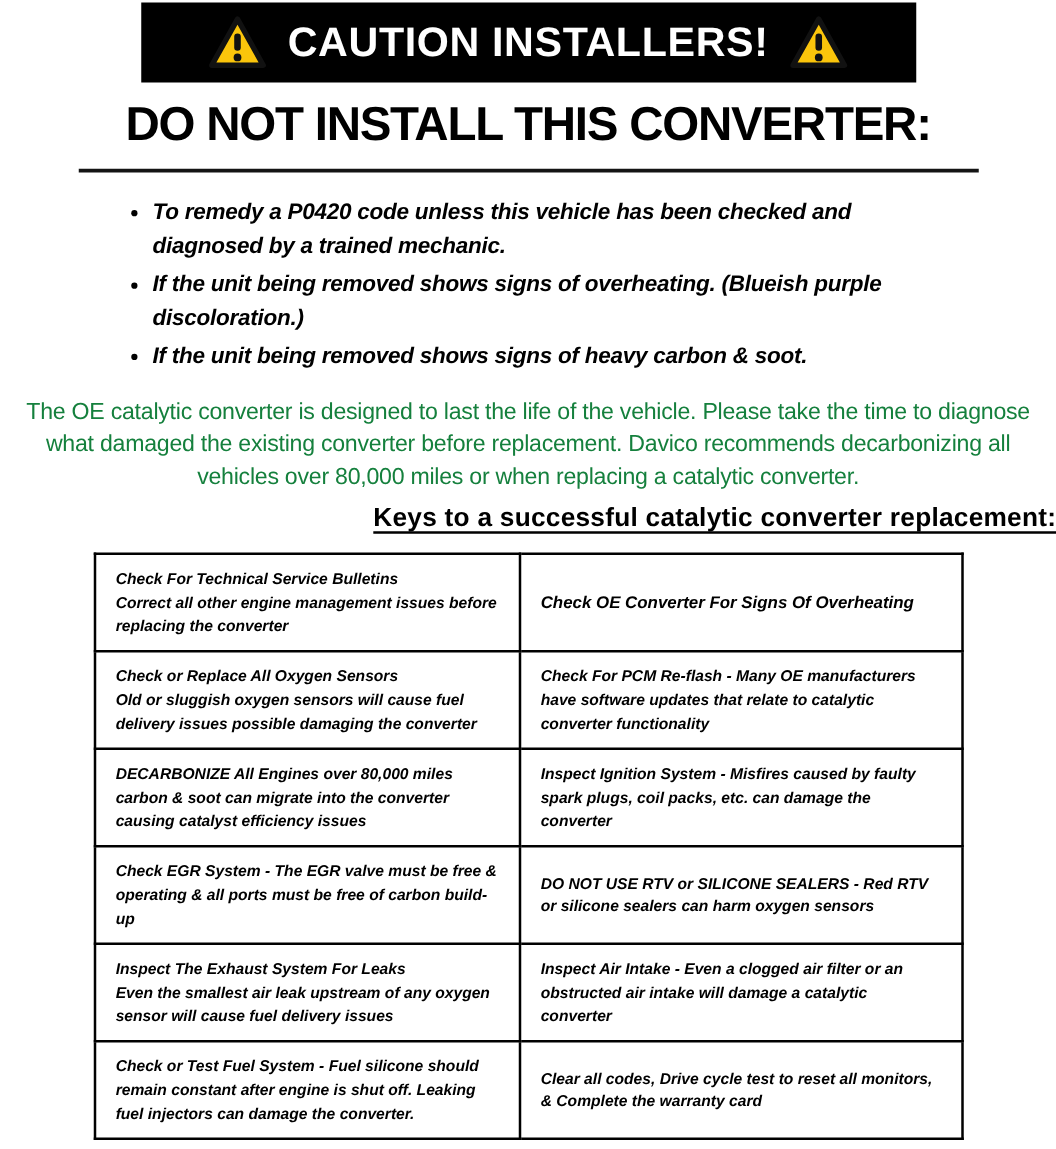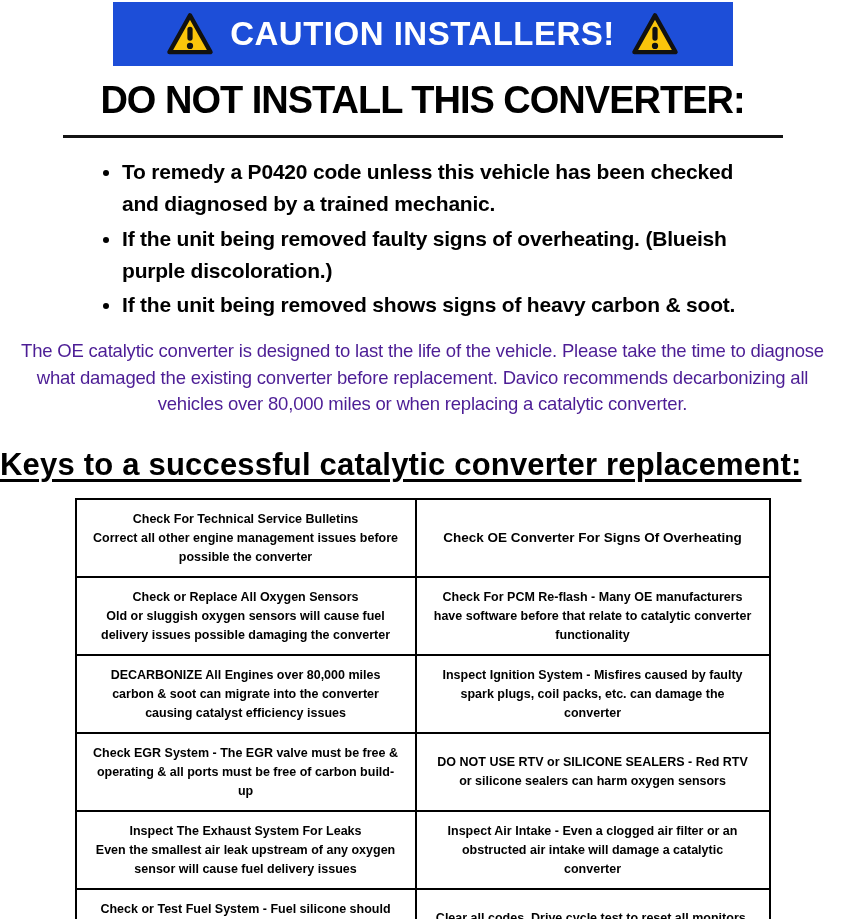--- a/index.html
+++ b/index.html
@@ -12,21 +12,21 @@
     font-family: "Liberation Sans", sans-serif;
     color: #000;
   }
   .flyer { width: 845px; height: 919px; position: relative; }
 
   
   .banner {
     width: 620px;
     height: 64px;
     margin: 2px auto 0 auto;
-    background: #1d4ed8;
+    background: #000000;
     display: flex;
     align-items: center;
     justify-content: center;
     gap: 16px;
   }
   .banner-text {
     color: #ffffff;
     font-size: 33px;
     font-weight: 800;
     letter-spacing: 0.5px;
@@ -51,67 +51,69 @@
     margin: 13px auto 0 auto;
   }
 
   
   .warn-list {
     margin: 18px 60px 0 104px;
     padding-left: 18px;
     width: 640px;
   }
   .warn-list li {
-    font-size: 21px;
+    font-size: 18px;
     font-weight: bold;
     line-height: 1.52;
     margin-bottom: 3px;
     letter-spacing: -0.2px;
+    font-style: italic;
   }
 
   
   .note {
     margin: 17px auto 0 auto;
     width: 832px;
     text-align: center;
     font-size: 18.5px;
     font-weight: 400;
-    color: #4c1d95;
+    color: #15803d;
     line-height: 1.42;
     letter-spacing: -0.2px;
   }
 
   
   .keys-heading {
-    margin: 30px 0 0 0;
-    text-align: left;
-    font-size: 31px;
+    margin: 9px 0 0 0;
+    text-align: right;
+    font-size: 21px;
     font-weight: 800;
     text-decoration: underline;
     text-underline-offset: 4px;
     letter-spacing: 0.2px;
   }
 
   
   .keys-table {
     width: 696px;
     margin: 15px auto 0 auto;
     border-collapse: collapse;
     table-layout: fixed;
   }
   .keys-table td {
     border: 2.5px solid #000;
-    text-align: center;
+    text-align: left;
     vertical-align: middle;
     font-size: 12.5px;
     font-weight: bold;
     line-height: 1.5;
     padding: 6px 16px;
     height: 64px;
     letter-spacing: 0px;
+    font-style: italic;
   }
   .keys-table col.left-col  { width: 49%; }
   .keys-table col.right-col { width: 51%; }
   .cell-title { display: block; }
   .cell-body  { display: block; }
   td.emphasis { font-size: 13.5px; }
 </style>
 </head>
 <body>
 
@@ -130,50 +132,50 @@
       <circle cx="50" cy="71" r="6.5" fill="#111111"></circle>
     </svg>
   </div>
 
   <h1 class="headline">DO NOT INSTALL THIS CONVERTER:</h1>
 
   <div class="rule"></div>
 
   <ul class="warn-list">
     <li>To remedy a P0420 code unless this vehicle has been checked and diagnosed by a trained mechanic.</li>
-    <li>If the unit being removed faulty signs of overheating. (Blueish purple discoloration.)</li>
+    <li>If the unit being removed shows signs of overheating. (Blueish purple discoloration.)</li>
     <li>If the unit being removed shows signs of heavy carbon &amp; soot.</li>
   </ul>
 
   <p class="note">The OE catalytic converter is designed to last the life of the vehicle. Please take the time to diagnose what damaged the existing converter before replacement. Davico recommends decarbonizing all vehicles over 80,000 miles or when replacing a catalytic converter.</p>
 
   <h2 class="keys-heading">Keys to a successful catalytic converter replacement:</h2>
 
   <table class="keys-table">
     <colgroup>
         <col class="left-col">
         <col class="right-col">
       </colgroup>
     <tbody>
       <tr>
         <td>
           <span class="cell-title">Check For Technical Service Bulletins</span>
-          <span class="cell-body">Correct all other engine management issues before possible the converter</span>
+          <span class="cell-body">Correct all other engine management issues before replacing the converter</span>
         </td>
         <td class="emphasis">
           <span class="cell-body">Check OE Converter For Signs Of Overheating</span>
         </td>
       </tr>
       <tr>
         <td>
           <span class="cell-title">Check or Replace All Oxygen Sensors</span>
           <span class="cell-body">Old or sluggish oxygen sensors will cause fuel delivery issues possible damaging the converter</span>
         </td>
         <td>
-          <span class="cell-body">Check For PCM Re-flash - Many OE manufacturers have software before that relate to catalytic converter functionality</span>
+          <span class="cell-body">Check For PCM Re-flash - Many OE manufacturers have software updates that relate to catalytic converter functionality</span>
         </td>
       </tr>
       <tr>
         <td>
           <span class="cell-body">DECARBONIZE All Engines over 80,000 miles carbon &amp; soot can migrate into the converter causing catalyst efficiency issues</span>
         </td>
         <td>
           <span class="cell-body">Inspect Ignition System - Misfires caused by faulty spark plugs, coil packs, etc. can damage the converter</span>
         </td>
       </tr>

